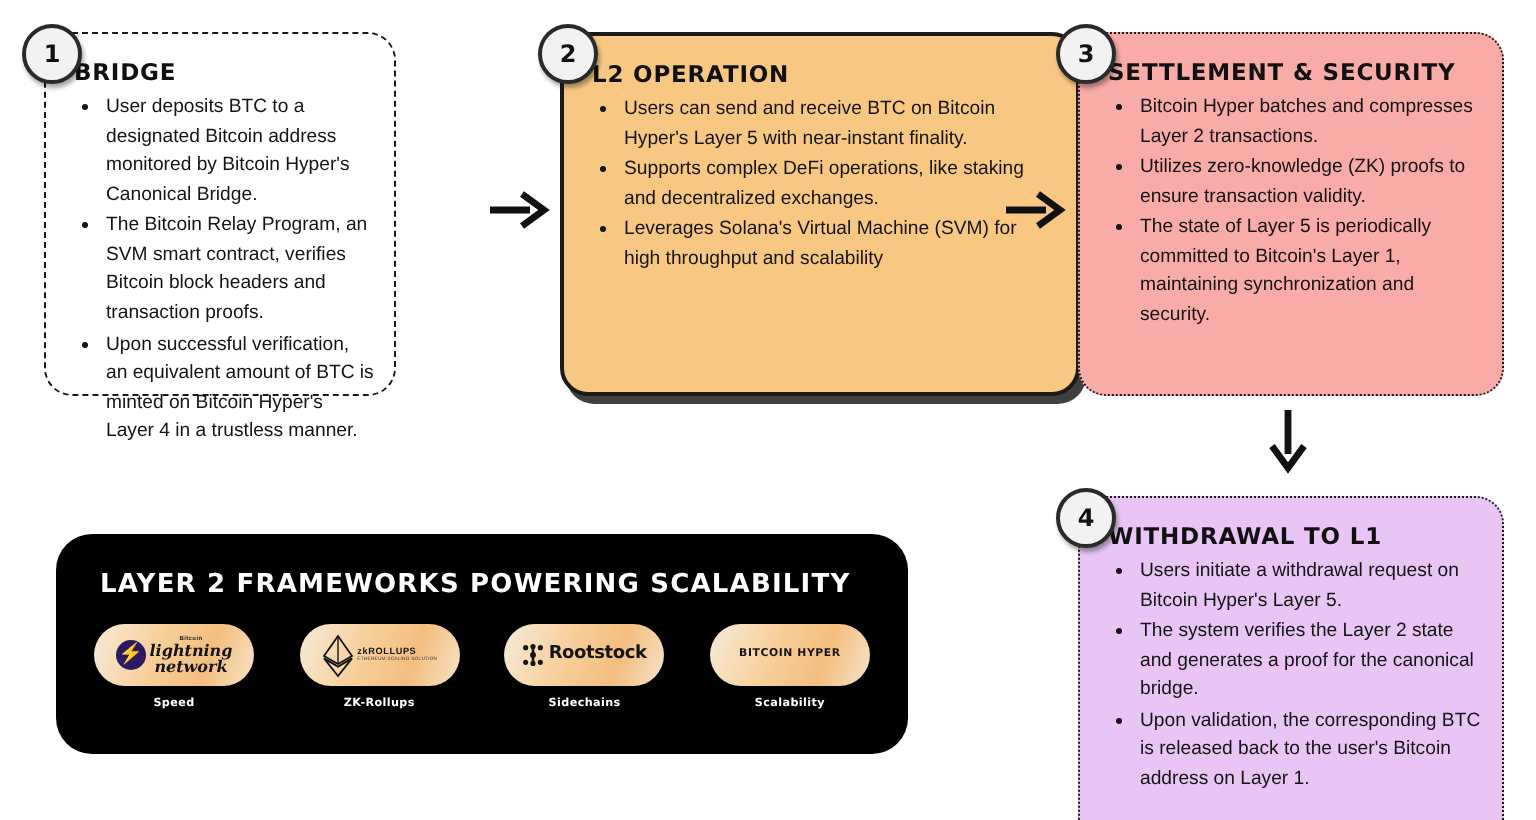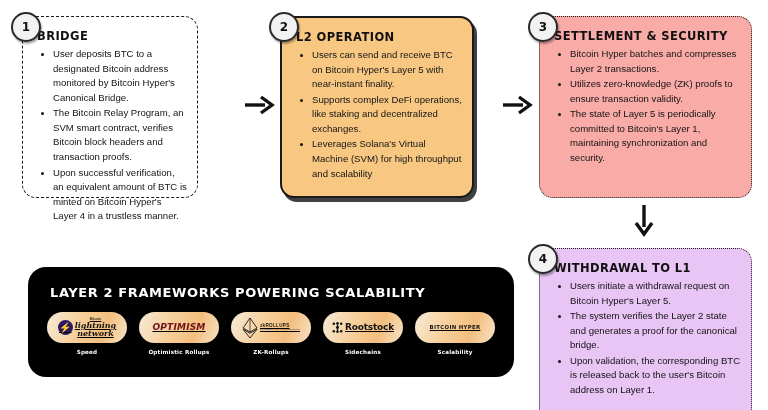--- a/index.html
+++ b/index.html
@@ -190,21 +190,21 @@
     <span>1</span>
   </div>
 
   <div class="arrow" style="left:243px; top:93px;">
     <svg width="32" height="24" viewBox="0 0 32 24" aria-hidden="true">
       <path d="M2 12 L22 12" stroke="#111" stroke-width="3.4" stroke-linecap="butt"></path>
       <path d="M18 4 L29 12 L18 20" fill="none" stroke="#111" stroke-width="3.4" stroke-linejoin="miter" stroke-linecap="butt"></path>
     </svg>
   </div>
 
-  <div class="card solid" style="left:280px; top:16px; width:194px; height:182px; background:#f8c882;">
+  <div class="card solid" style="left:280px; top:16px; width:260px; height:182px; background:#f8c882;">
     <div class="card-title">L2 OPERATION</div>
     <ul class="bullets">
       <li>Users can send and receive BTC on Bitcoin Hyper's Layer 5 with near-instant finality.</li>
       <li>Supports complex DeFi operations, like staking and decentralized exchanges.</li>
       <li>Leverages Solana's Virtual Machine (SVM) for high throughput and scalability</li>
     </ul>
   </div>
   <div class="badge" style="left:269px; top:12px;">
     <span>2</span>
   </div>
@@ -240,45 +240,39 @@
     <ul class="bullets">
       <li>Users initiate a withdrawal request on Bitcoin Hyper's Layer 5.</li>
       <li>The system verifies the Layer 2 state and generates a proof for the canonical bridge.</li>
       <li>Upon validation, the corresponding BTC is released back to the user's Bitcoin address on Layer 1.</li>
     </ul>
   </div>
   <div class="badge" style="left:528px; top:244px;">
     <span>4</span>
   </div>
 
-  <div class="panel" style="left:28px; top:267px; width:486px; height:110px;text-decoration:underline;">
+  <div class="panel" style="left:28px; top:267px; width:426px; height:110px;">
     <div class="panel-title">LAYER 2 FRAMEWORKS POWERING SCALABILITY</div>
 
     <div class="logo-row">
 
       <div class="logo-cell">
         <div class="pill">
           <div class="pill-inner">
             <div class="ln-bolt">⚡</div>
             <div class="ln-stack">
               <span class="ln-tiny">Bitcoin</span>
               <span class="ln-word">lightning</span>
               <span class="ln-word">network</span>
             </div>
           </div>
         </div>
         <div class="cap">Speed</div>
       </div>
 
-      <div class="logo-cell">
-        <div class="pill">
-          <span class="pill-text opt-text">OPTIMISM</span>
-        </div>
-        <div class="cap">Optimistic Rollups</div>
-      </div>
 
       <div class="logo-cell">
         <div class="pill">
           <div class="zk-wrap">
             <svg width="16" height="22" viewBox="0 0 16 22" aria-hidden="true">
               <path d="M8 1 L15 11 L8 15 L1 11 Z" fill="none" stroke="#141414" stroke-width="0.9"></path>
               <path d="M8 1 L8 15" stroke="#141414" stroke-width="0.7"></path>
               <path d="M1 12.2 L8 21 L15 12.2 L8 16.3 Z" fill="none" stroke="#141414" stroke-width="0.9"></path>
             </svg>
             <div class="zk-label">

